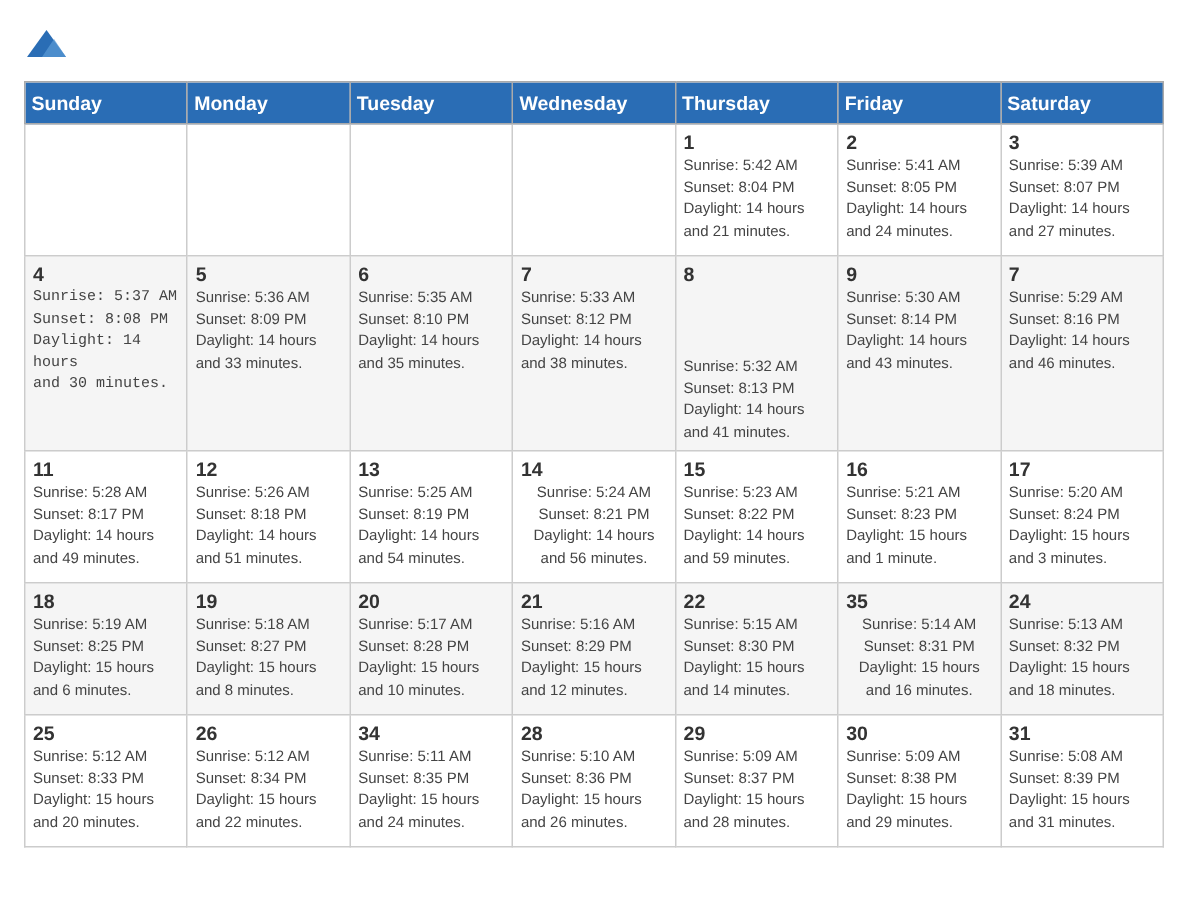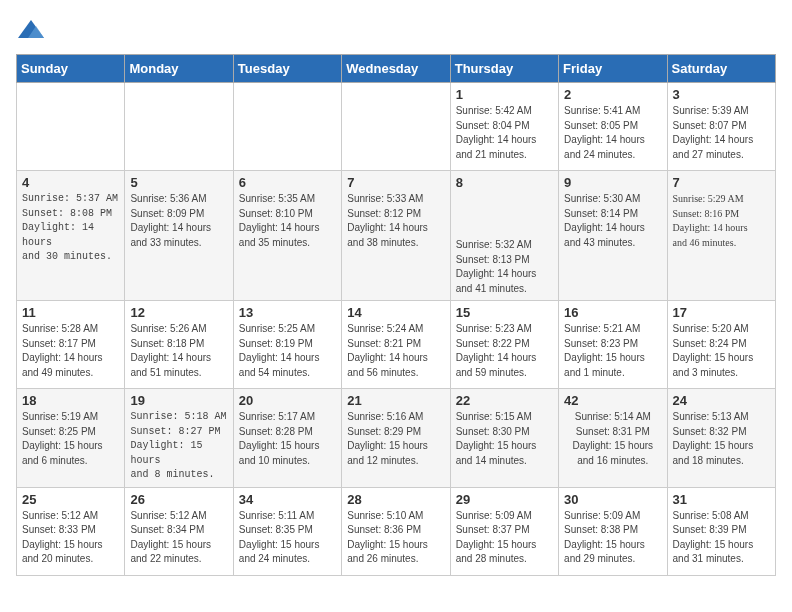--- a/index.html
+++ b/index.html
@@ -193,21 +193,21 @@
         </td>
         <td>
           <span class="day-number">9</span>
           <div class="day-info" style="white-space: pre-line;">Sunrise: 5:30 AM
 Sunset: 8:14 PM
 Daylight: 14 hours
 and 43 minutes.</div>
         </td>
         <td>
           <span class="day-number">7</span>
-          <div class="day-info" style="white-space: pre-line; font-family: Liberation Serif, serif;">Sunrise: 5:29 AM
+          <div class="day-info" style="white-space: pre-line;">Sunrise: 5:29 AM
 Sunset: 8:16 PM
 Daylight: 14 hours
 and 46 minutes.</div>
         </td>
       </tr>
       <tr>
         <td>
           <span class="day-number">11</span>
           <div class="day-info" style="white-space: pre-line;">Sunrise: 5:28 AM
 Sunset: 8:17 PM
@@ -223,21 +223,21 @@
         </td>
         <td>
           <span class="day-number">13</span>
           <div class="day-info" style="white-space: pre-line;">Sunrise: 5:25 AM
 Sunset: 8:19 PM
 Daylight: 14 hours
 and 54 minutes.</div>
         </td>
         <td>
           <span class="day-number">14</span>
-          <div class="day-info" style="white-space: pre-line;">Sunrise: 5:24 AM
+          <div class="day-info" style="white-space: pre-line; text-align: center;">Sunrise: 5:24 AM
 Sunset: 8:21 PM
 Daylight: 14 hours
 and 56 minutes.</div>
         </td>
         <td>
           <span class="day-number">15</span>
           <div class="day-info" style="white-space: pre-line;">Sunrise: 5:23 AM
 Sunset: 8:22 PM
 Daylight: 14 hours
 and 59 minutes.</div>
@@ -260,21 +260,21 @@
       <tr>
         <td>
           <span class="day-number">18</span>
           <div class="day-info" style="white-space: pre-line;">Sunrise: 5:19 AM
 Sunset: 8:25 PM
 Daylight: 15 hours
 and 6 minutes.</div>
         </td>
         <td>
           <span class="day-number">19</span>
-          <div class="day-info" style="white-space: pre-line; font-family: Liberation Mono, monospace;">Sunrise: 5:18 AM
+          <div class="day-info" style="white-space: pre-line;">Sunrise: 5:18 AM
 Sunset: 8:27 PM
 Daylight: 15 hours
 and 8 minutes.</div>
         </td>
         <td>
           <span class="day-number">20</span>
           <div class="day-info" style="white-space: pre-line;">Sunrise: 5:17 AM
 Sunset: 8:28 PM
 Daylight: 15 hours
 and 10 minutes.</div>
@@ -287,21 +287,21 @@
 and 12 minutes.</div>
         </td>
         <td>
           <span class="day-number">22</span>
           <div class="day-info" style="white-space: pre-line;">Sunrise: 5:15 AM
 Sunset: 8:30 PM
 Daylight: 15 hours
 and 14 minutes.</div>
         </td>
         <td>
-          <span class="day-number">42</span>
+          <span class="day-number">35</span>
           <div class="day-info" style="white-space: pre-line; text-align: center;">Sunrise: 5:14 AM
 Sunset: 8:31 PM
 Daylight: 15 hours
 and 16 minutes.</div>
         </td>
         <td>
           <span class="day-number">24</span>
           <div class="day-info" style="white-space: pre-line;">Sunrise: 5:13 AM
 Sunset: 8:32 PM
 Daylight: 15 hours

